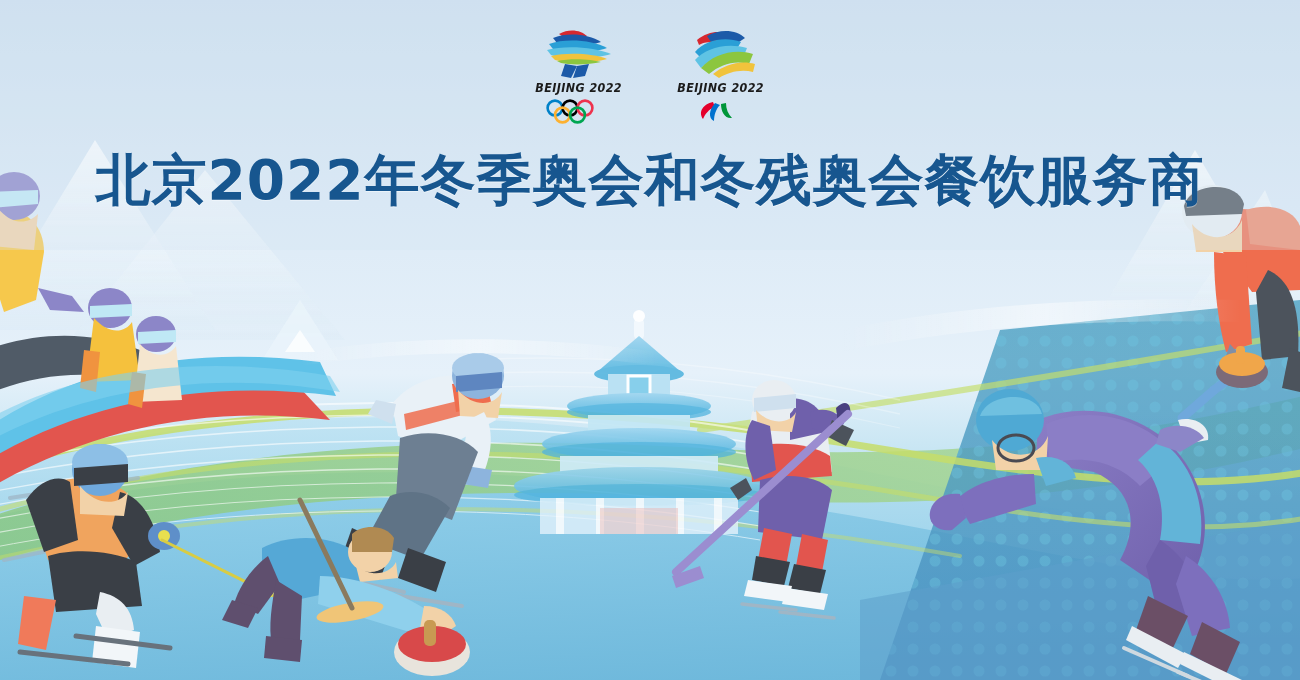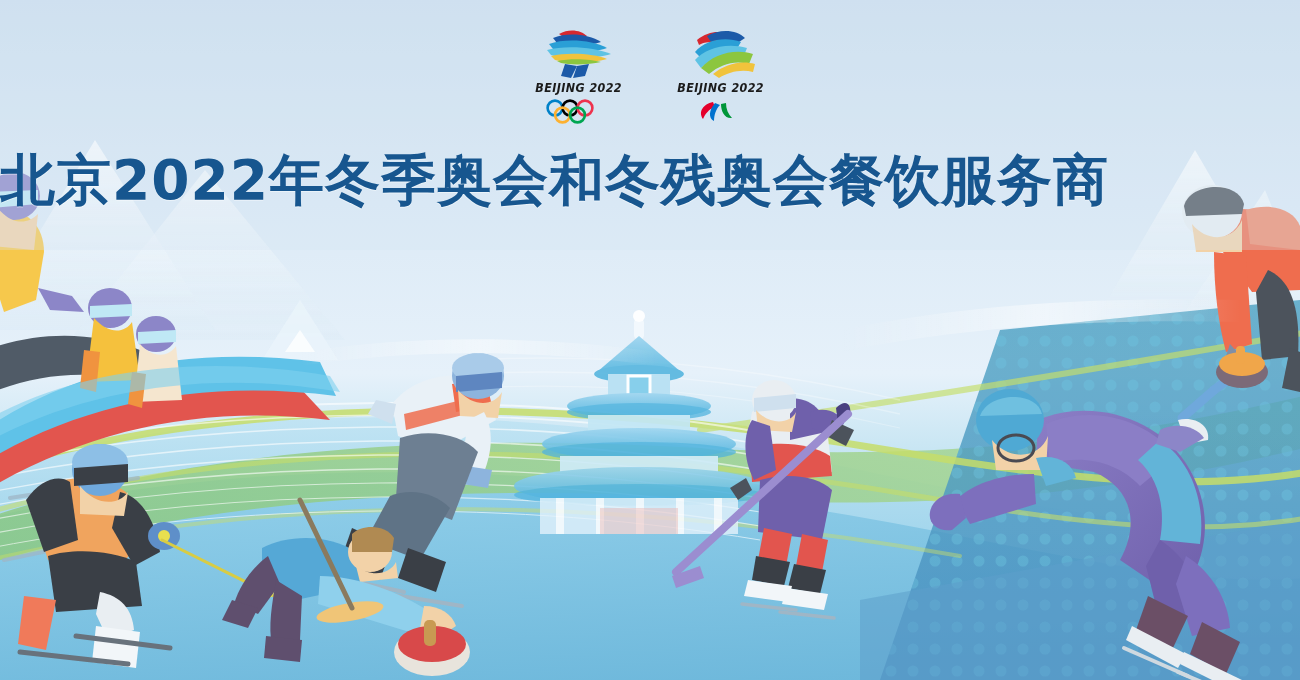--- a/index.html
+++ b/index.html
@@ -26,21 +26,21 @@
   .emblem .wordmark {
     font-family:"DejaVu Sans", sans-serif;
     font-style:italic; font-weight:bold;
     font-size:11.5px; letter-spacing:.4px; color:#1b1b1b;
     margin-top:3px; white-space:nowrap; transform:scaleX(.97);
   }
   .emblem .sub { height:26px; margin-top:3px; }
 
   #page-title {
     position:absolute; left:0; top:148px; width:1300px;
-    z-index:40;
+    text-align:center; z-index:40;
     font-family:"DejaVu Sans","Liberation Sans",sans-serif;
     font-weight:bold; font-size:55px; line-height:64px;
     letter-spacing:1px; color:#17568f;
     text-shadow:0 1px 0 rgba(255,255,255,.45);
     white-space:nowrap;
   }
 </style>
 </head>
 <body>
 

